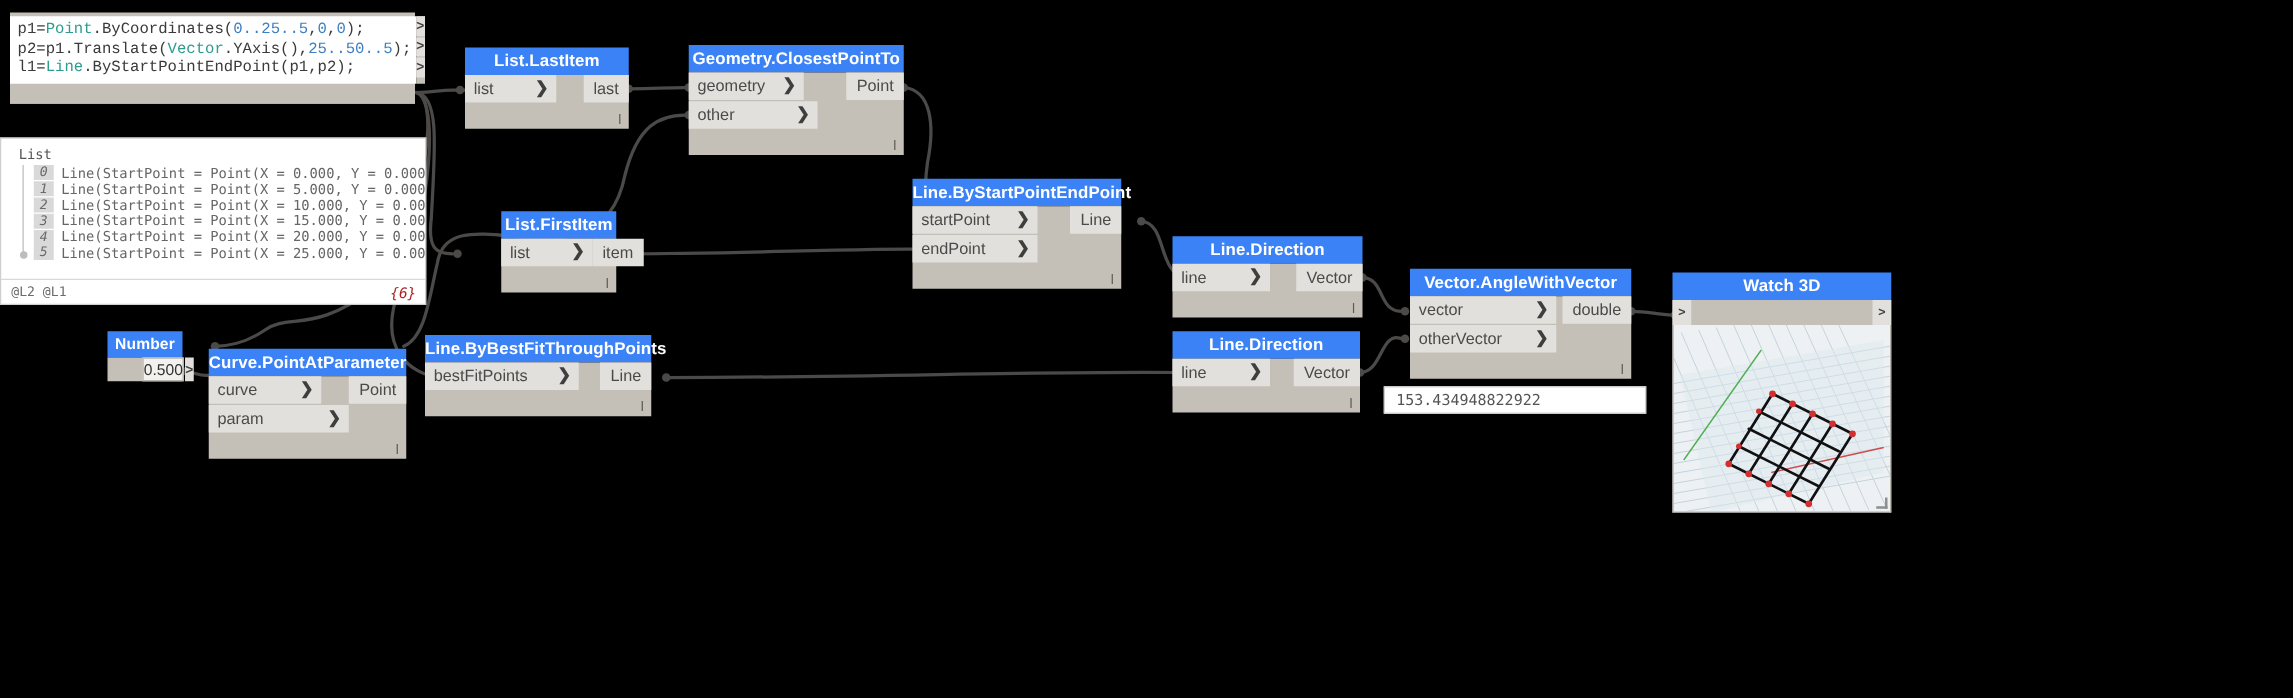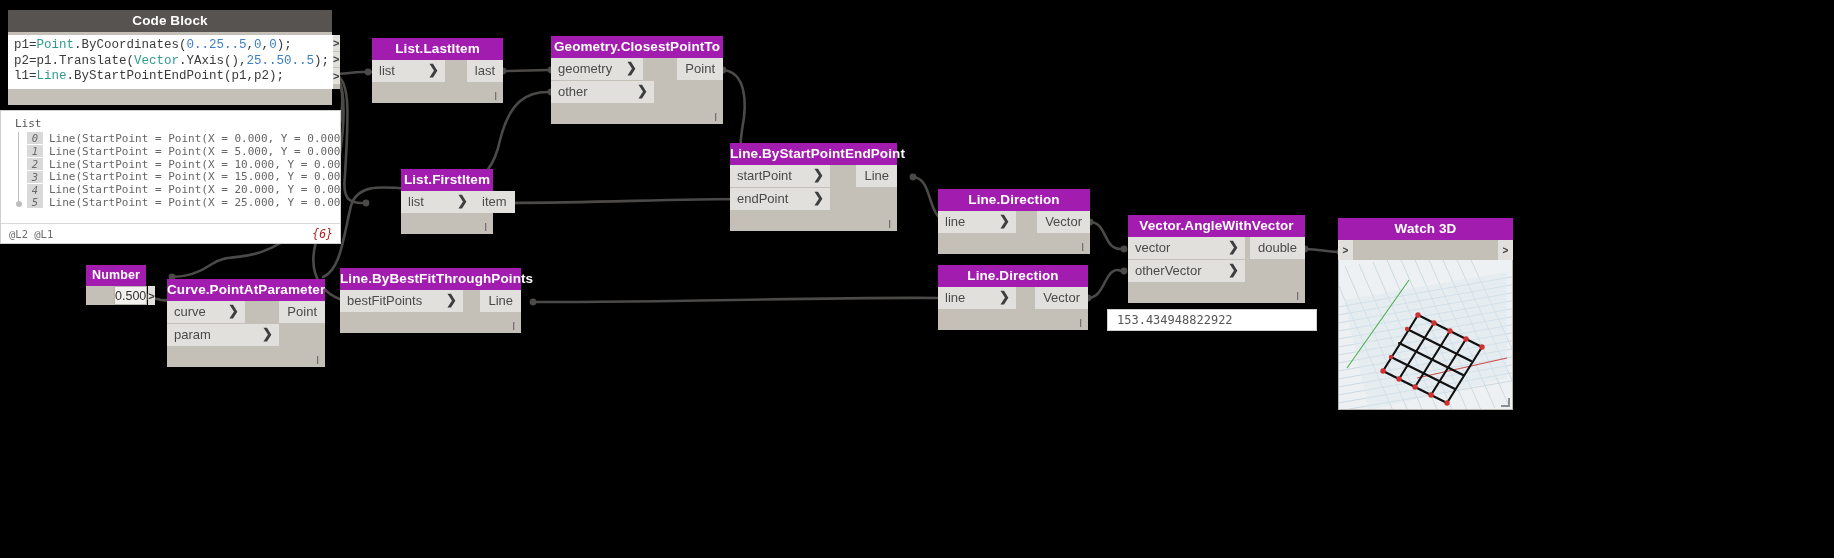--- a/index.html
+++ b/index.html
@@ -5,21 +5,21 @@
   html,body{margin:0;padding:0;}
   body{
     width:1834px;height:558px;background:#000;overflow:hidden;position:relative;
     font-family:"Liberation Sans", sans-serif;
   }
   #canvas{position:absolute;inset:0;}
 
   
   .node{position:absolute;box-sizing:border-box;}
   .node .title{
-    background:#a21caf;color:#fff;font-size:13.5px;font-weight:bold;
+    background:#3b82f6;color:#fff;font-size:13.5px;font-weight:bold;
     text-align:center;line-height:22px;height:22px;letter-spacing:.1px;
   }
   .node .body{background:#c4c0b7;position:relative;}
   .ports{display:flex;justify-content:space-between;align-items:flex-start;}
   .in-col{display:flex;flex-direction:column;}
   .out-col{display:flex;flex-direction:column;align-items:flex-end;}
   .port{
     background:#e2e0dc;color:#4a4a4a;font-size:13px;height:22px;line-height:22px;
     box-sizing:border-box;display:flex;align-items:center;margin-bottom:1px;
   }
@@ -158,21 +158,20 @@
       <circle cx="913" cy="177" r="3.4"></circle>
       <circle cx="1090" cy="222" r="3.4"></circle>
       <circle cx="1088" cy="298" r="3.4"></circle>
       <circle cx="533" cy="302" r="3.4"></circle>
       <circle cx="1305" cy="249" r="3.4"></circle>
       <circle cx="146" cy="297" r="3.4"></circle>
     </g>
   </svg>
 
   <div class="node" id="code-block">
-    <div class="title">Code Block</div>
     <div class="cb-body">
       <div class="cb-pad"></div>
       <div class="cb-row">
         <div class="cb-code" id="cb-code"><div><span class="kw-plain">p1=</span><span class="kw-type">Point</span><span class="kw-plain">.ByCoordinates(</span><span class="kw-num">0..25..5</span><span class="kw-plain">,</span><span class="kw-num">0</span><span class="kw-plain">,</span><span class="kw-num">0</span><span class="kw-plain">);</span></div><div><span class="kw-plain">p2=p1.Translate(</span><span class="kw-type">Vector</span><span class="kw-plain">.YAxis(),</span><span class="kw-num">25..50..5</span><span class="kw-plain">);</span></div><div><span class="kw-plain">l1=</span><span class="kw-type">Line</span><span class="kw-plain">.ByStartPointEndPoint(p1,p2);</span></div></div>
         <div class="cb-outs">
           <div class="cb-out">&gt;</div>
           <div class="cb-out">&gt;</div>
           <div class="cb-out">&gt;</div>
         </div>
       </div>
@@ -385,21 +384,21 @@
 
   <div class="value-box" style="left:1107px;top:309px;width:210px;height:22px;">
     <span>153.434948822922</span>
   </div>
 
   <div class="node" style="left:167px;top:244px;width:158px;margin-top:35px;">
     <div class="title">Curve.PointAtParameter</div>
     <div class="body">
       <div class="ports">
         <div class="in-col">
-          <div class="port in" style="width:78px;">
+          <div class="port in" style="width:90px;">
             <span>curve</span>
             <span class="chev">❯</span>
           </div>
           <div class="port in" style="width:112px;">
             <span>param</span>
             <span class="chev">❯</span>
           </div>
         </div>
         <div class="out-col">
           <div class="port out">

